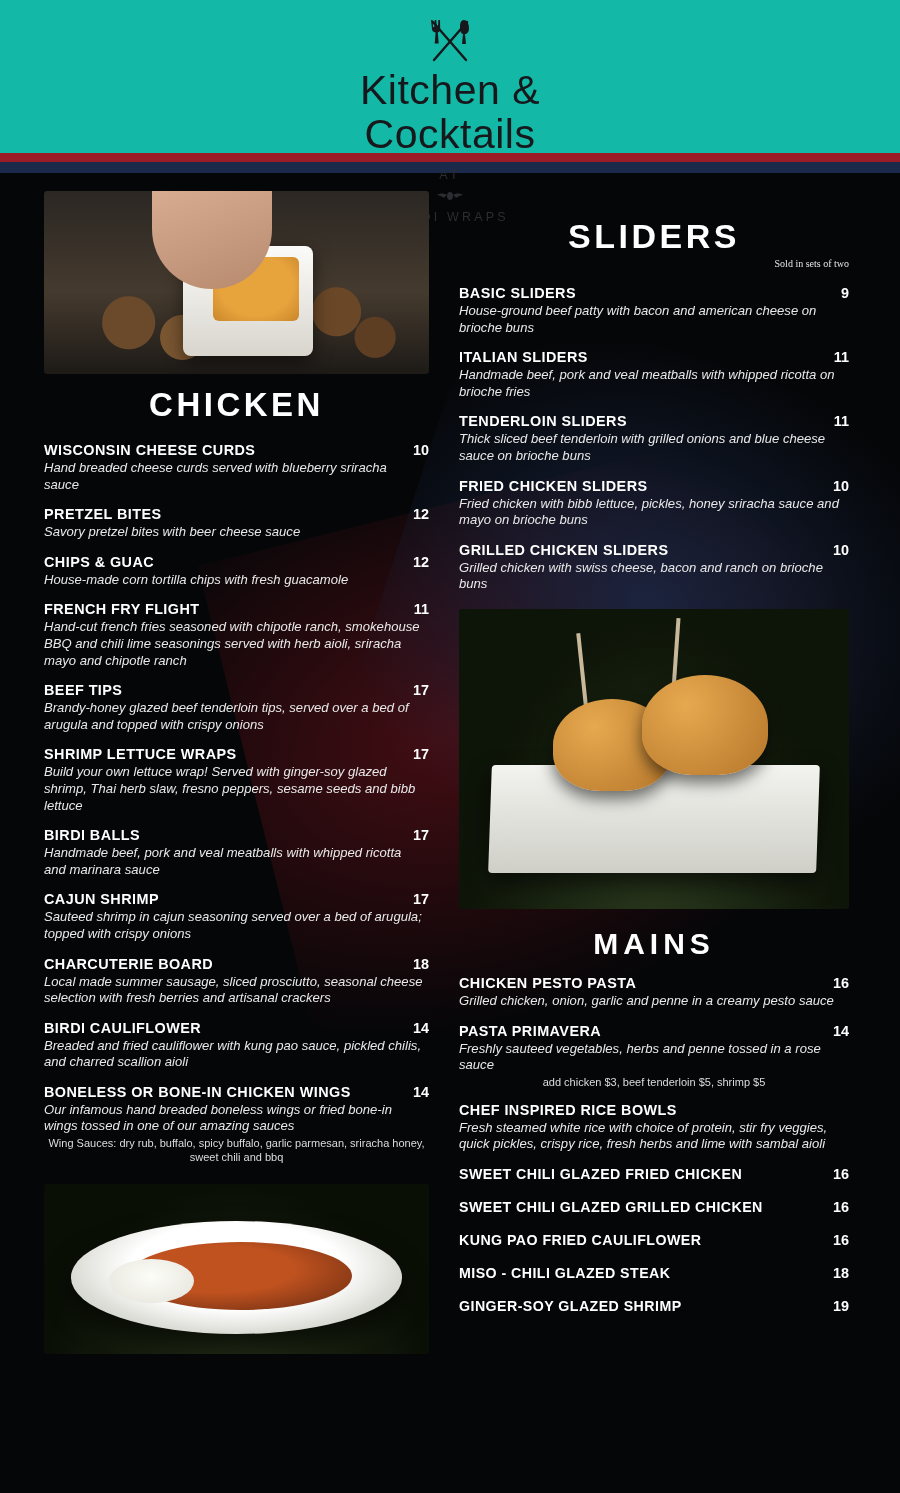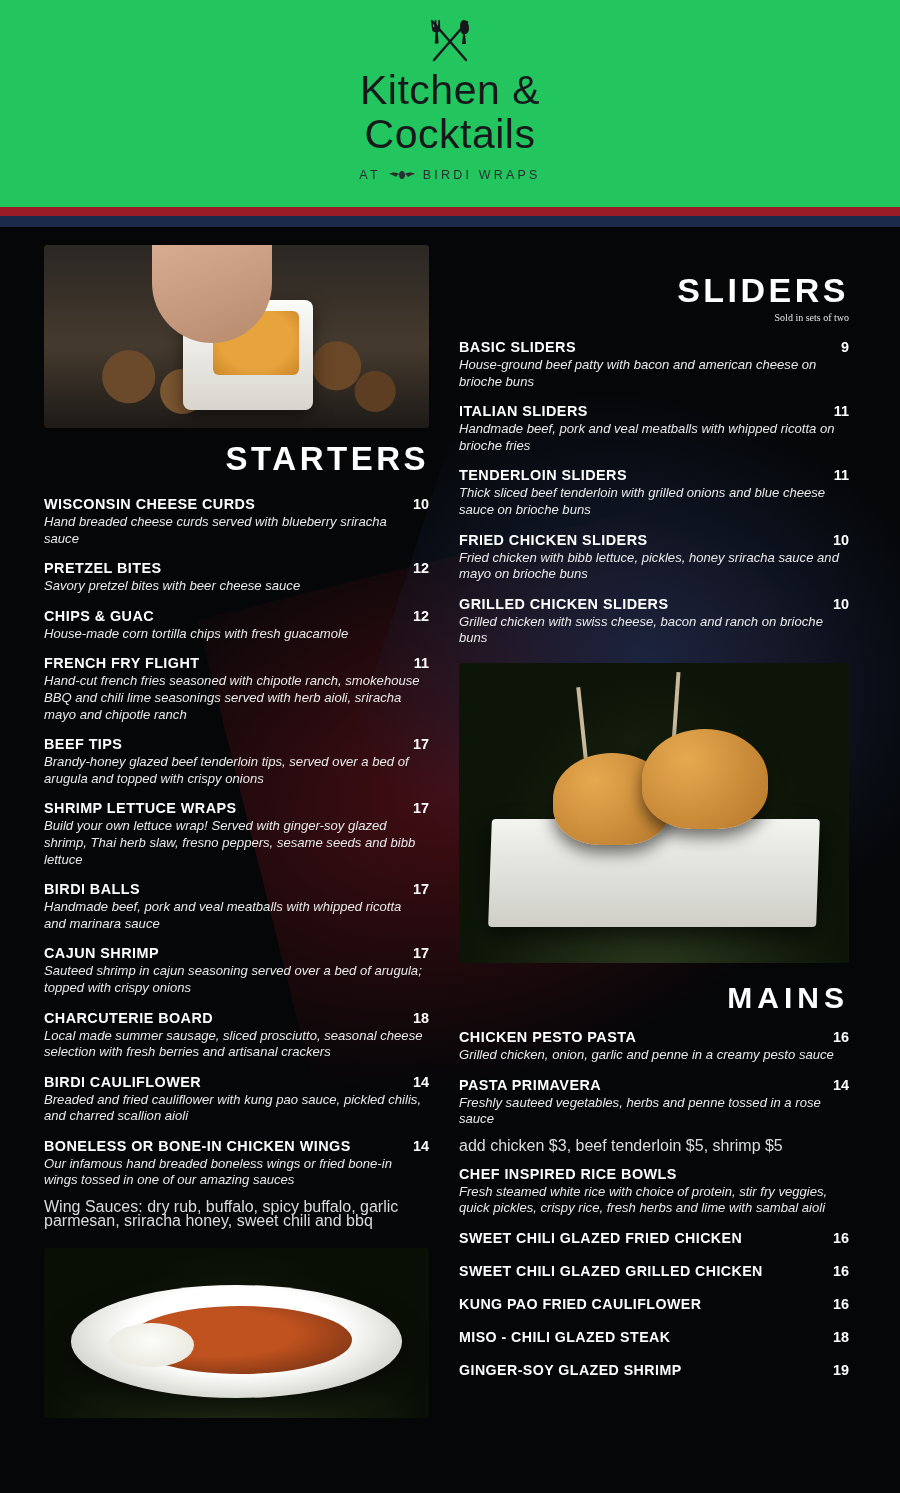--- a/index.html
+++ b/index.html
@@ -13,22 +13,22 @@
     position: relative;
     width: 900px;
     height: 1493px;
     background: #050608;
     overflow: hidden;
   }
 
   
   .header {
     position: relative;
-    height: 207px;
-    background: #22c55e;
+    height: 153px;
+    background: #14b8a6;
     display: flex;
     flex-direction: column;
     align-items: center;
     justify-content: flex-start;
     padding-top: 18px;
   }
   .cutlery {
     width: 60px;
     height: 46px;
     position: relative;
@@ -45,20 +45,21 @@
   }
   .brand-sub {
     margin-top: 12px;
     display: flex;
     align-items: center;
     gap: 8px;
     font-size: 12.5px;
     letter-spacing: 3.2px;
     color: #2b2d33;
     font-weight: 400;
+    flex-direction: column;
   }
   .wing-mark { width: 26px; height: 12px; }
 
   .stripe-red {
     height: 9px;
     background: #9b1b26;
   }
   .stripe-navy {
     height: 11px;
     background: #1b2a4a;
@@ -192,21 +193,21 @@
   }
   .ph-bowl .rice {
     position:absolute; left: 17%; top: 44%;
     width: 22%; height: 26%;
     border-radius: 50%;
     background: radial-gradient(ellipse at 50% 40%, #fdfdf8, #e3e3da);
   }
 
   
   .section-title {
-    text-align: right;
+    text-align: center;
     color: #fff;
     font-weight: 700;
     letter-spacing: 3.5px;
     font-size: 33px;
     margin: 6px 0 18px 0;
   }
   .section-title.sliders { font-size: 34px; margin-top: 26px; margin-bottom: 2px;}
   .section-title.mains { font-size: 30px; margin-top: 18px; margin-bottom: 14px; letter-spacing: 5px;}
   .section-sub {
     text-align: right;
@@ -241,24 +242,25 @@
   .item-desc {
     color: #e9e9e9;
     font-style: italic;
     font-size: 13.1px;
     line-height: 16.6px;
     margin-top: 2px;
     padding-right: 6px;
   }
   .item-note {
     color: #dcdcdc;
-    font-size: 16px;
+    font-size: 11px;
     line-height: 14px;
-    margin-top: 11px;
+    margin-top: 1px;
     font-style: normal;
+    text-align: center;
   }
   .simple-row {
     display: flex;
     align-items: flex-start;
     justify-content: space-between;
     margin-bottom: 17px;
   }
   .simple-row .item-name { font-size: 14.2px; }
 </style>
 </head>
@@ -302,21 +304,21 @@
     <div class="swoosh-red"></div>
     <div class="swoosh-navy"></div>
 
     <div class="cols">
 
       <div class="col">
         <div class="photo photo-starters ph-curds">
           <div class="dip"></div>
           <div class="hand"></div>
         </div>
-        <div class="section-title">STARTERS</div>
+        <div class="section-title">CHICKEN</div>
 
         <div class="item">
           <div class="item-head">
             <span class="item-name">WISCONSIN CHEESE CURDS</span>
             <span class="item-price">10</span>
           </div>
           <div class="item-desc">Hand breaded cheese curds served with blueberry sriracha sauce</div>
         </div>
 
         <div class="item">

